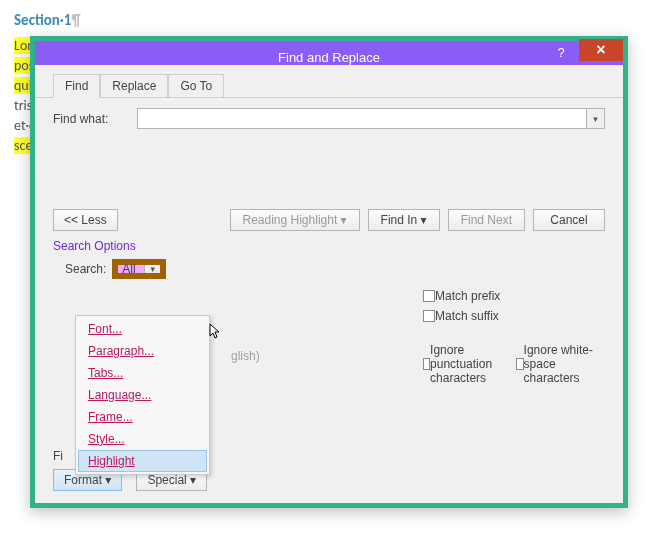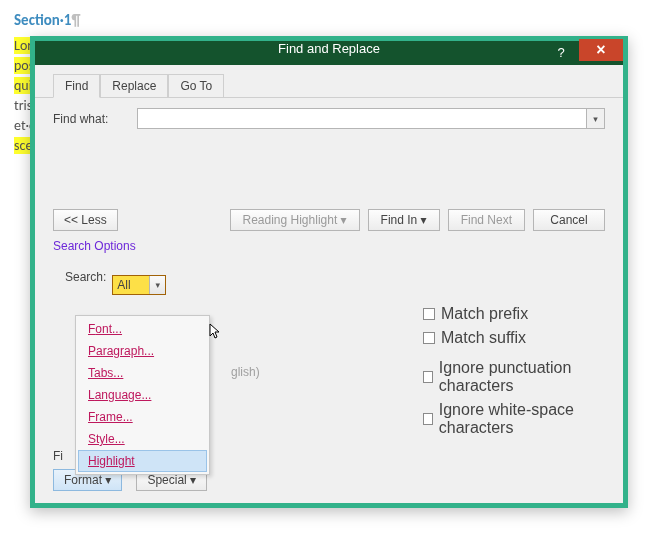--- a/index.html
+++ b/index.html
@@ -39,23 +39,23 @@
     position: absolute;
     left: 30px; top: 36px;
     width: 598px;
     height: 472px;
     background: #fff;
     border: 5px solid #32b28a;
     box-shadow: 0 4px 14px rgba(0,0,0,0.25);
   }
   .titlebar {
     height: 24px;
-    background: #14532d;
-    display: flex;
-    align-items: flex-start;
+    background: #8b5cf6;
+    display: flex;
+    align-items: flex-end;
     position: relative;
   }
   .titlebar-title {
     width: 100%;
     text-align: center;
     color: #fff;
     font-size: 13px;
   }
   .tb-right {
     position: absolute;
@@ -132,45 +132,45 @@
     text-align:center;
   }
   .btn.disabled { color:#9a9a9a; }
   .btn.small{ min-width:0; padding:3px 10px;}
   .spacer{flex:1;}
   .cancelbtn{width:72px;}
   
   .group-label { margin: 8px 0 6px 0; font-size:12px; color:#6d28d9;}
   .search-row{ display:flex; align-items:center; gap:6px; margin-left:12px;}
   .select-small{
-    border:1px solid #a16207; background:#fde047; height:20px; width:54px;
-    display:flex; align-items:center;margin-top:16px;
+    border:6px solid #a16207; background:#f0abfc; height:20px; width:54px;
+    display:flex; align-items:center;
   }
   .select-body{flex:1; padding:0 4px;}
   .select-arrow{
     width:16px; height:100%;
     border-left:1px solid #b5b5b5;
     background:linear-gradient(#fafafa,#e6e6e6);
     display:flex;align-items:center;justify-content:center;font-size:9px;color:#555;
   }
   
   .options-area{
     position:relative;
     height:120px;
     margin-top:6px;
   }
   .col-right{
     position:absolute; left:370px; top:4px;
     display:flex;flex-direction:column; gap:6px;
   }
   .col-right2{
     position:absolute; left:370px; top:58px;
-    display:flex;flex-direction:column; gap:6px;
-  }
-  .check{ display:flex; align-items:center; gap:6px; font-size:16px; color:#444;}
+    display:flex;flex-direction:row; gap:6px;
+  }
+  .check{ display:flex; align-items:center; font-size:12px; color:#444;}
   .chk{
     width:12px;height:12px;border:1px solid #8a8a8a;background:#fff;
   }
   .options-area .paren{
     position:absolute; left:178px; top:64px; color:#a0a0a0;
   }
   
   .popup{
     position:absolute;
     left:40px; bottom:28px;

